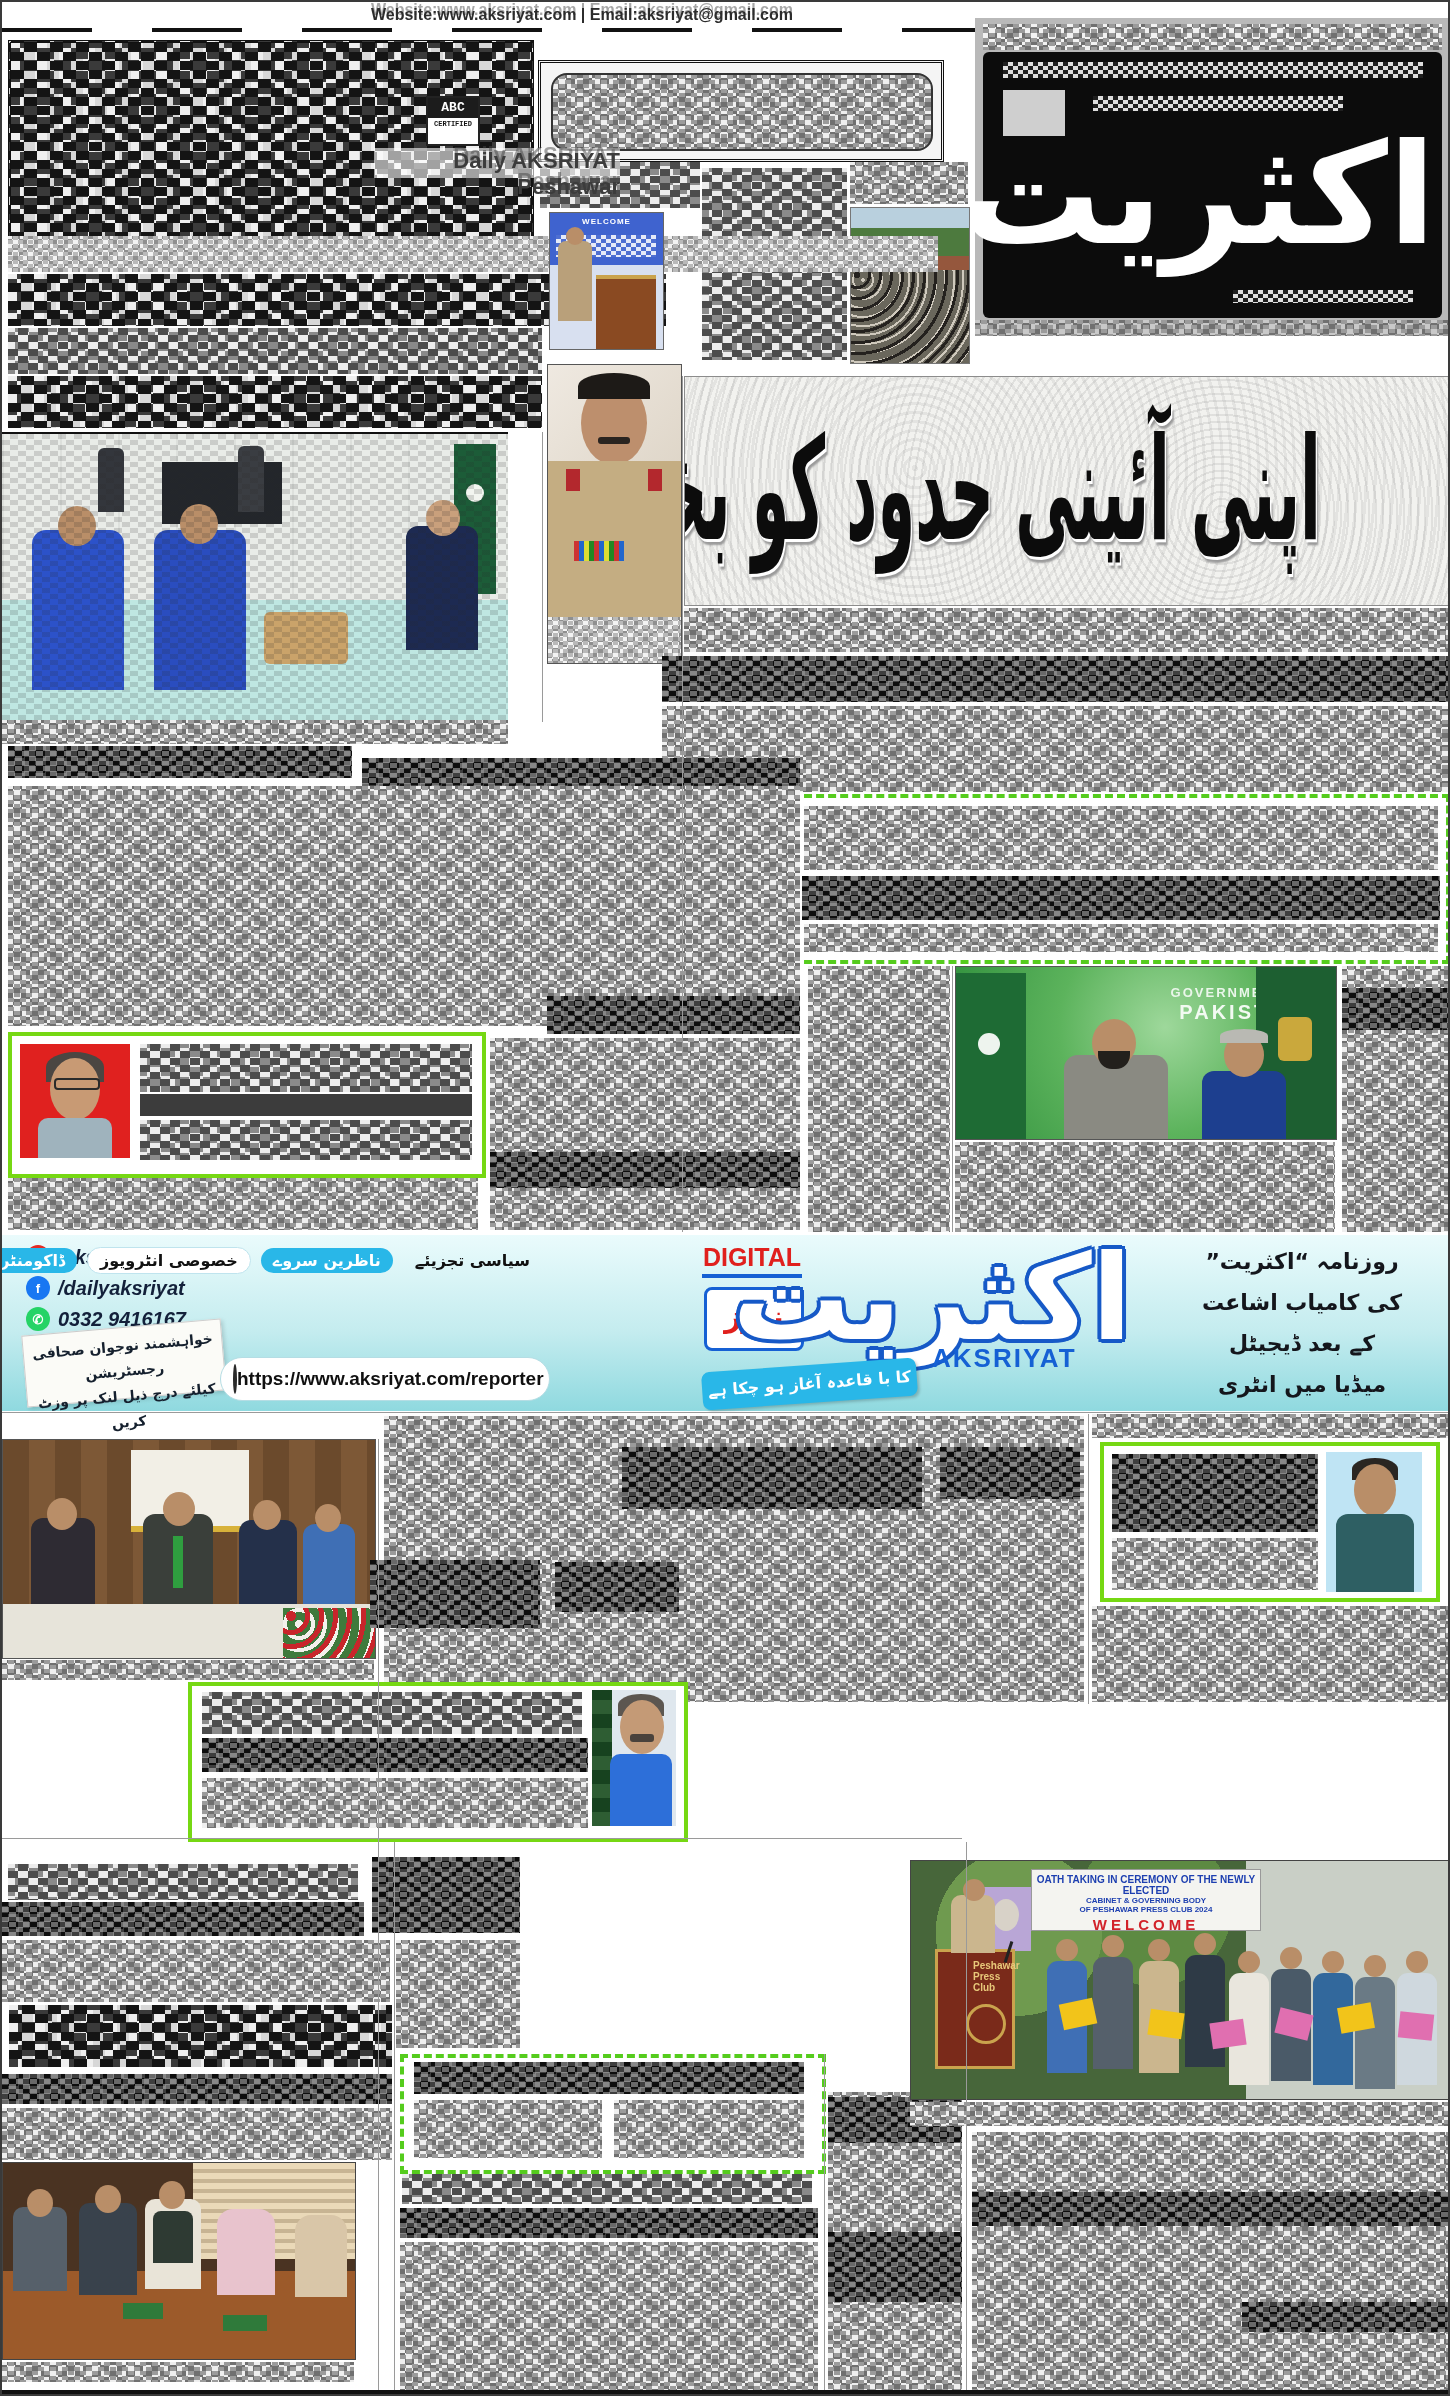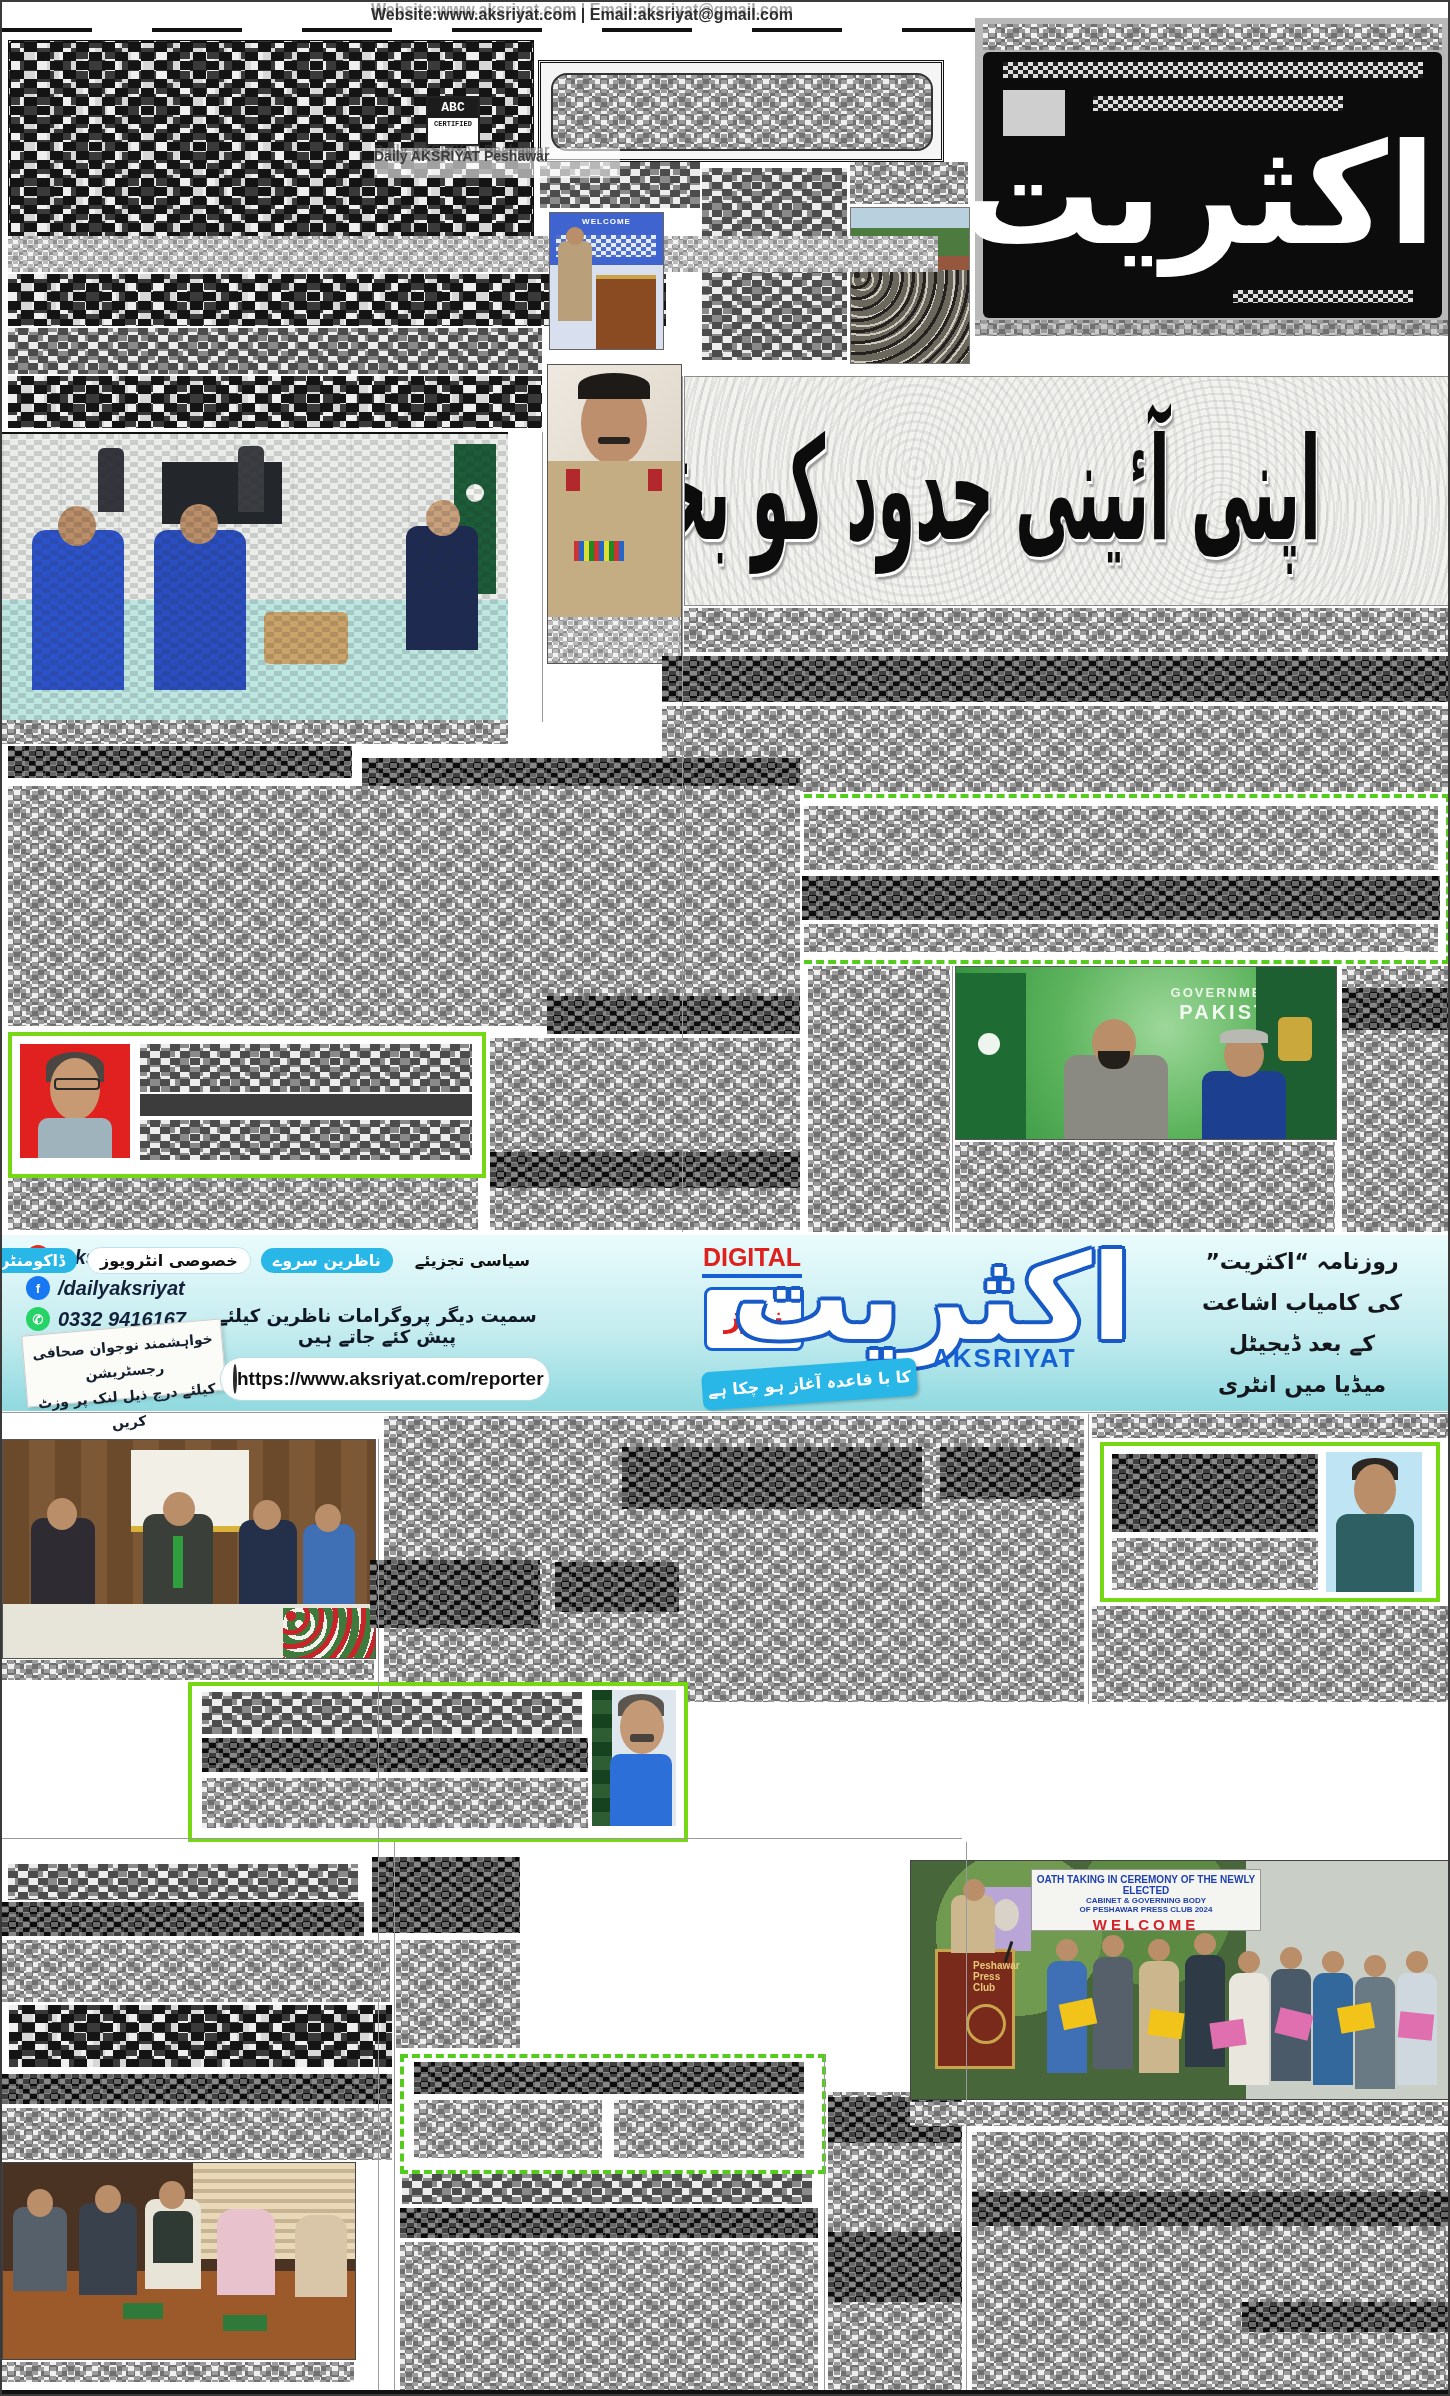--- a/index.html
+++ b/index.html
@@ -75,21 +75,21 @@
   <div class="ab" style="left:0;top:26px;width:1450px;height:4px;
        background:repeating-linear-gradient(90deg,#111 0 90px,transparent 90px 150px);"></div>
 
   <div class="ab px-callig" style="left:6px;top:38px;width:520px;height:194px;border:3px double #111;"></div>
   <div class="ab" style="left:424px;top:94px;width:50px;height:46px;background:#fff;border:2px solid #222;
        text-align:center;z-index:5;font-family:Liberation Mono, monospace;">
     <div style="background:#1c1c1c;color:#fff;font-size:13px;font-weight:bold;line-height:20px;">ABC</div>
     <div style="font-size:7px;font-weight:bold;color:#111;line-height:12px;">CERTIFIED</div>
   </div>
   <div class="ab" style="left:372px;top:146px;width:246px;height:30px;z-index:5;background:rgba(255,255,255,.6);
-       font-size:14px;font-weight:bold;color:#3c3c3c;text-align:left;
+       font-size:22px;font-weight:bold;color:#3c3c3c;text-align:right;
        text-shadow:0 -6px 0 rgba(70,70,70,.5);">Daily AKSRIYAT Peshawar</div>
 
   <div class="ab" style="left:536px;top:58px;width:400px;height:96px;border:3px double #111;background:#f5f5f5;">
     <div class="ab px-gray" style="left:10px;top:10px;width:378px;height:74px;border:2px solid #333;border-radius:16px;"></div>
   </div>
   <div class="ab px-callig-light" style="left:538px;top:160px;width:160px;height:46px;"></div>
   <div class="ab px-callig-light" style="left:700px;top:166px;width:145px;height:192px;"></div>
 
   <div class="ab px-gray" style="left:848px;top:160px;width:118px;height:42px;"></div>
   <div class="ab photo" style="left:848px;top:205px;width:118px;height:155px;border:1px solid #777;">
@@ -236,21 +236,20 @@
         <span class="soc-ic" style="background:#25d366;">✆</span>
         <span>0332 9416167</span>
       </div>
     </div>
     <div class="ab urdu" style="left:150px;top:12px;width:390px;display:flex;gap:10px;align-items:center;justify-content:flex-start;">
       <span class="pill pill-plain urdu">سیاسی تجزیئے</span>
       <span class="pill pill-blue urdu">ناظرین سروے</span>
       <span class="pill pill-white urdu">خصوصی انٹرویوز</span>
       <span class="pill pill-blue urdu">ڈاکومنٹری</span>
     </div>
-    <div class="ab urdu" style="left:200px;top:70px;width:350px;font-size:18px;font-weight:bold;color:#101826;text-align:center;">سمیت دیگر پروگرامات ناظرین کیلئے پیش کئے جاتے ہیں</div>
     <div class="ab" style="left:22px;top:92px;width:200px;height:72px;background:#fbfbf7;border:1px solid #ccc;
          transform:rotate(-5deg);box-shadow:2px 2px 4px rgba(0,0,0,.15);padding:6px 4px;box-sizing:border-box;">
       <div class="urdu" style="font-size:14px;font-weight:bold;color:#15202e;text-align:center;line-height:1.8;">
         <div>خواہشمند نوجوان صحافی رجسٹریشن</div>
         <div>کیلئے درج ذیل لنک پر وزٹ کریں</div>
       </div>
     </div>
     <div class="ab" style="left:218px;top:122px;width:330px;height:44px;background:#fff;border:1px solid #b5dde4;
          border-radius:22px;display:flex;align-items:center;gap:0;padding:0 12px;box-sizing:border-box;">
       <span style="width:26px;height:26px;border-radius:50%;border:2px solid #2a2a2a;display:inline-block;

